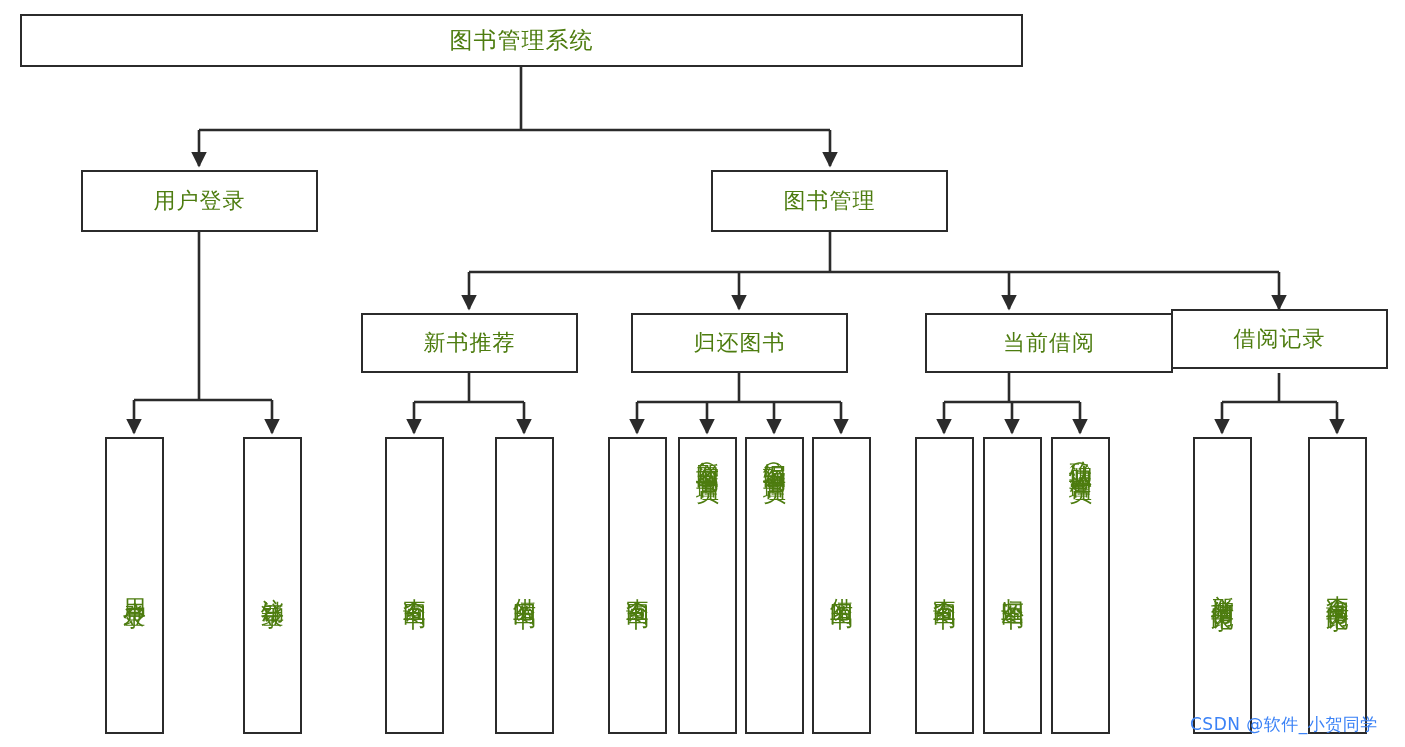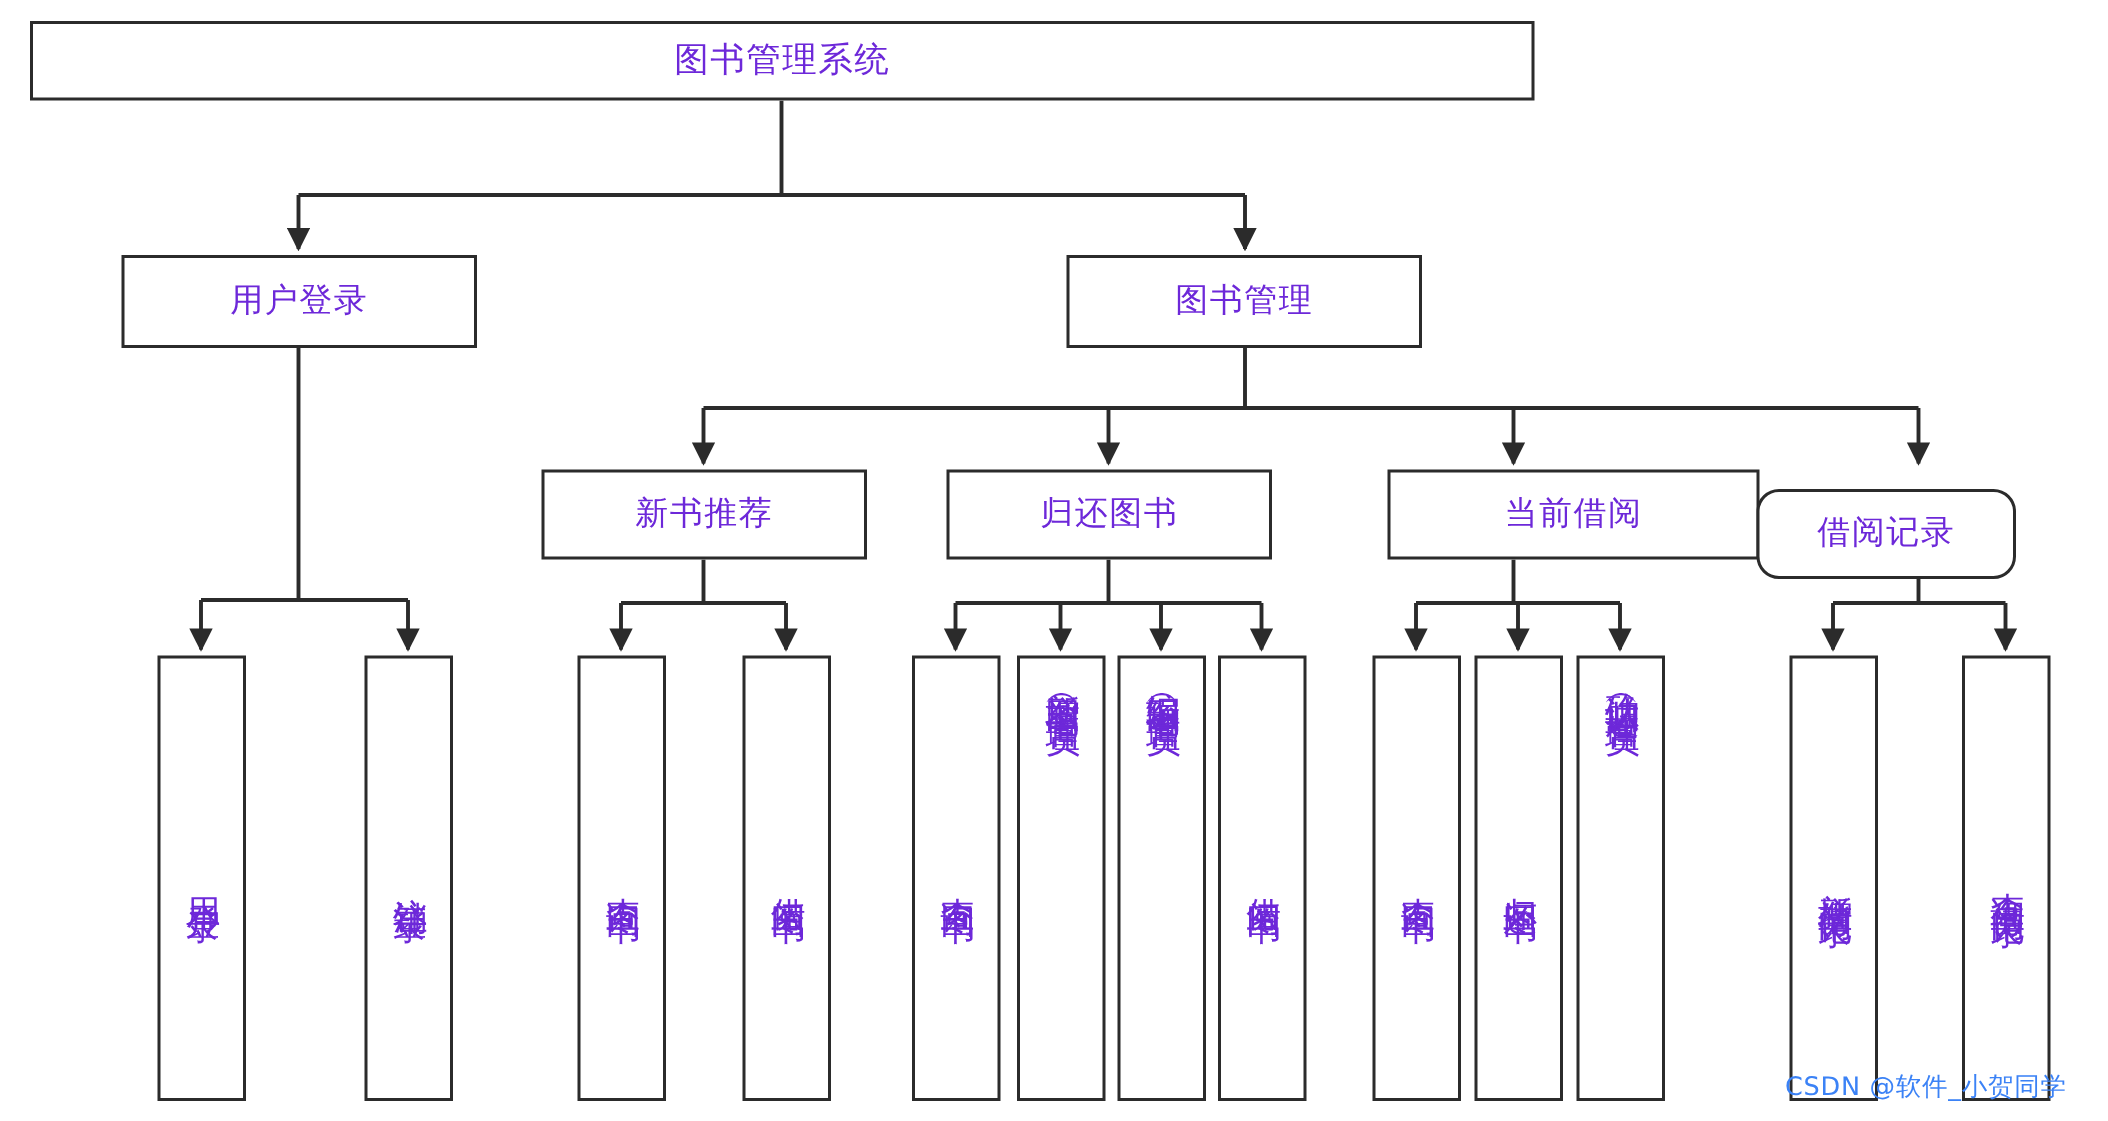--- a/index.html
+++ b/index.html
@@ -27,21 +27,21 @@
     height: 747px;
   }
   .node {
     position: absolute;
     box-sizing: border-box;
     border: 2px solid #2b2b2b;
     background: #ffffff;
     display: flex;
     align-items: center;
     justify-content: center;
-    color: #6d28d9;
+    color: #4d7c0f;
   }
   .node .label {
     display: block;
     text-align: center;
     line-height: 1.25;
     white-space: pre;
   }
   .node.horizontal .label {
     font-size: 22px;
     letter-spacing: 1px;
@@ -142,21 +142,21 @@
 
   <div class="node horizontal" style="left:711px; top:170px; width:237px; height:62px;">
     <span class="label">图书管理</span>
   </div>
   <div class="node horizontal" style="left:631px; top:313px; width:217px; height:60px;">
     <span class="label">归还图书</span>
   </div>
   <div class="node horizontal" style="left:901px; top:313px; width:248px; height:60px;margin-left:24px;">
     <span class="label">当前借阅</span>
   </div>
-  <div class="node horizontal" style="left:1171px; top:326px; width:173px; height:60px;border-radius:15px;">
+  <div class="node horizontal" style="left:1171px; top:309px; width:217px; height:60px;">
     <span class="label">借阅记录</span>
   </div>
 
   <div class="node vertical centered" style="left:105px; top:437px; width:59px; height:297px;">
     <span class="label">用户登录</span>
   </div>
   <div class="node vertical centered" style="left:243px; top:437px; width:59px; height:297px;">
     <span class="label">注销登录</span>
   </div>
 

